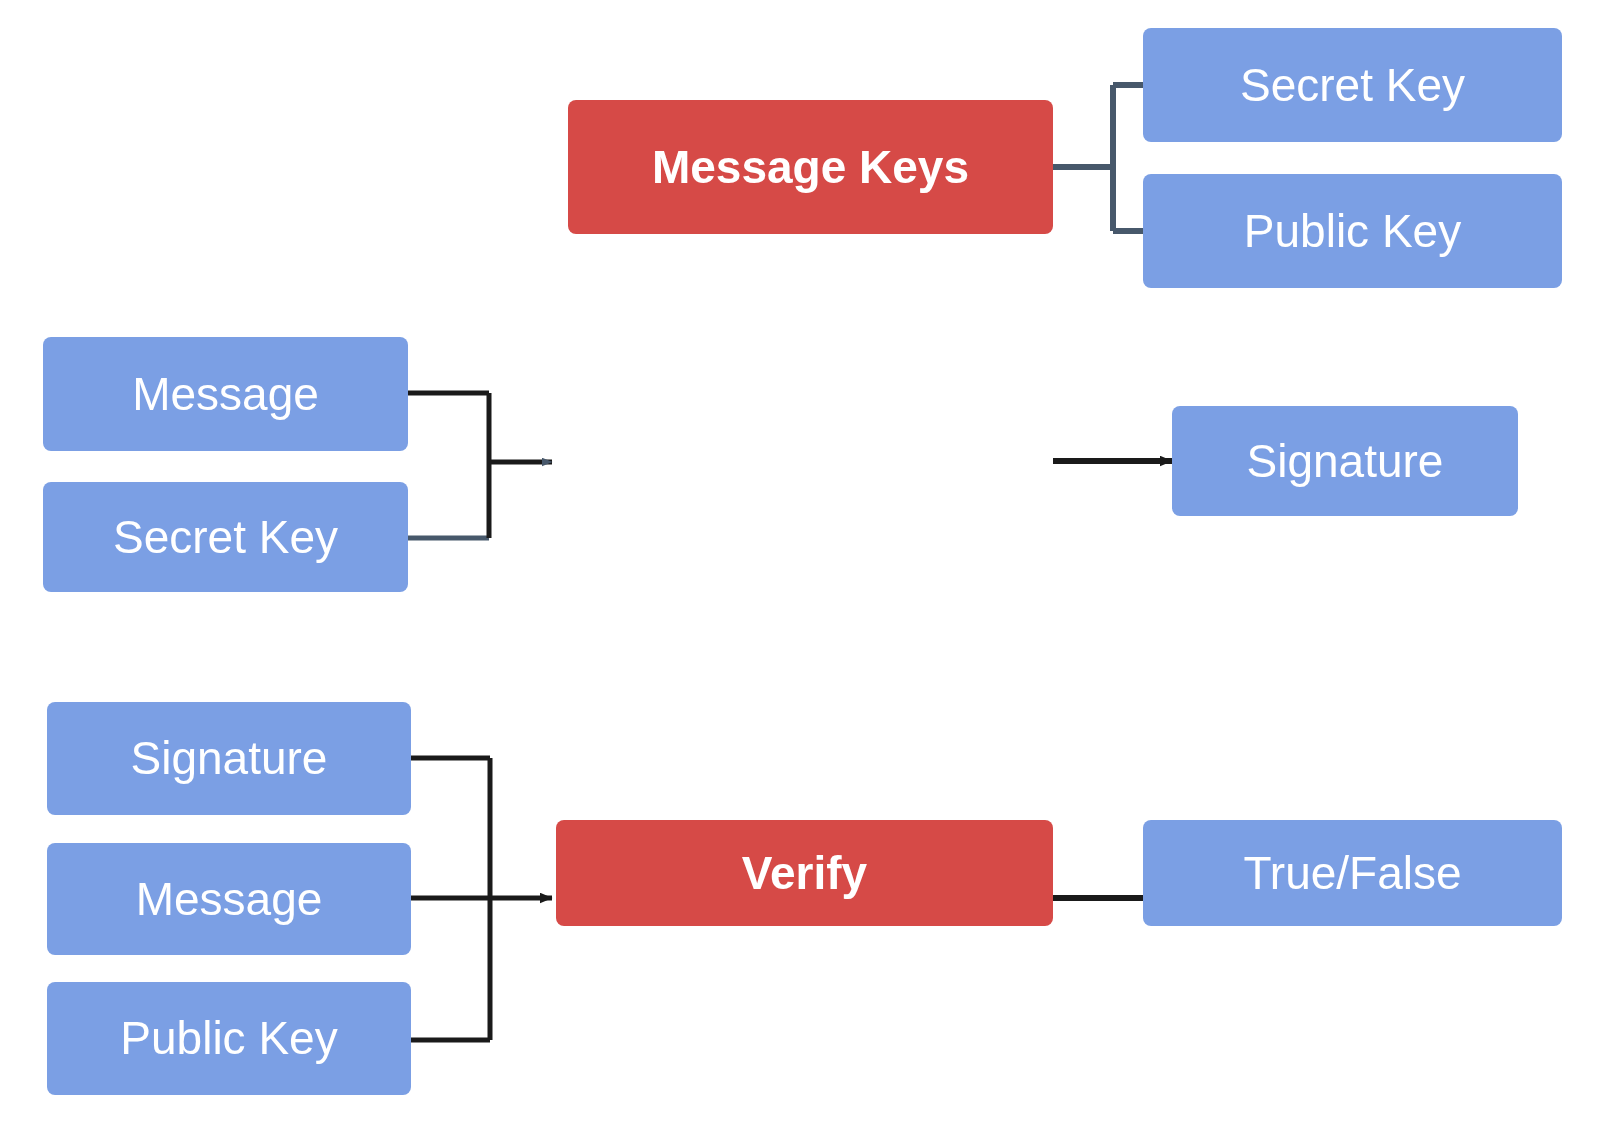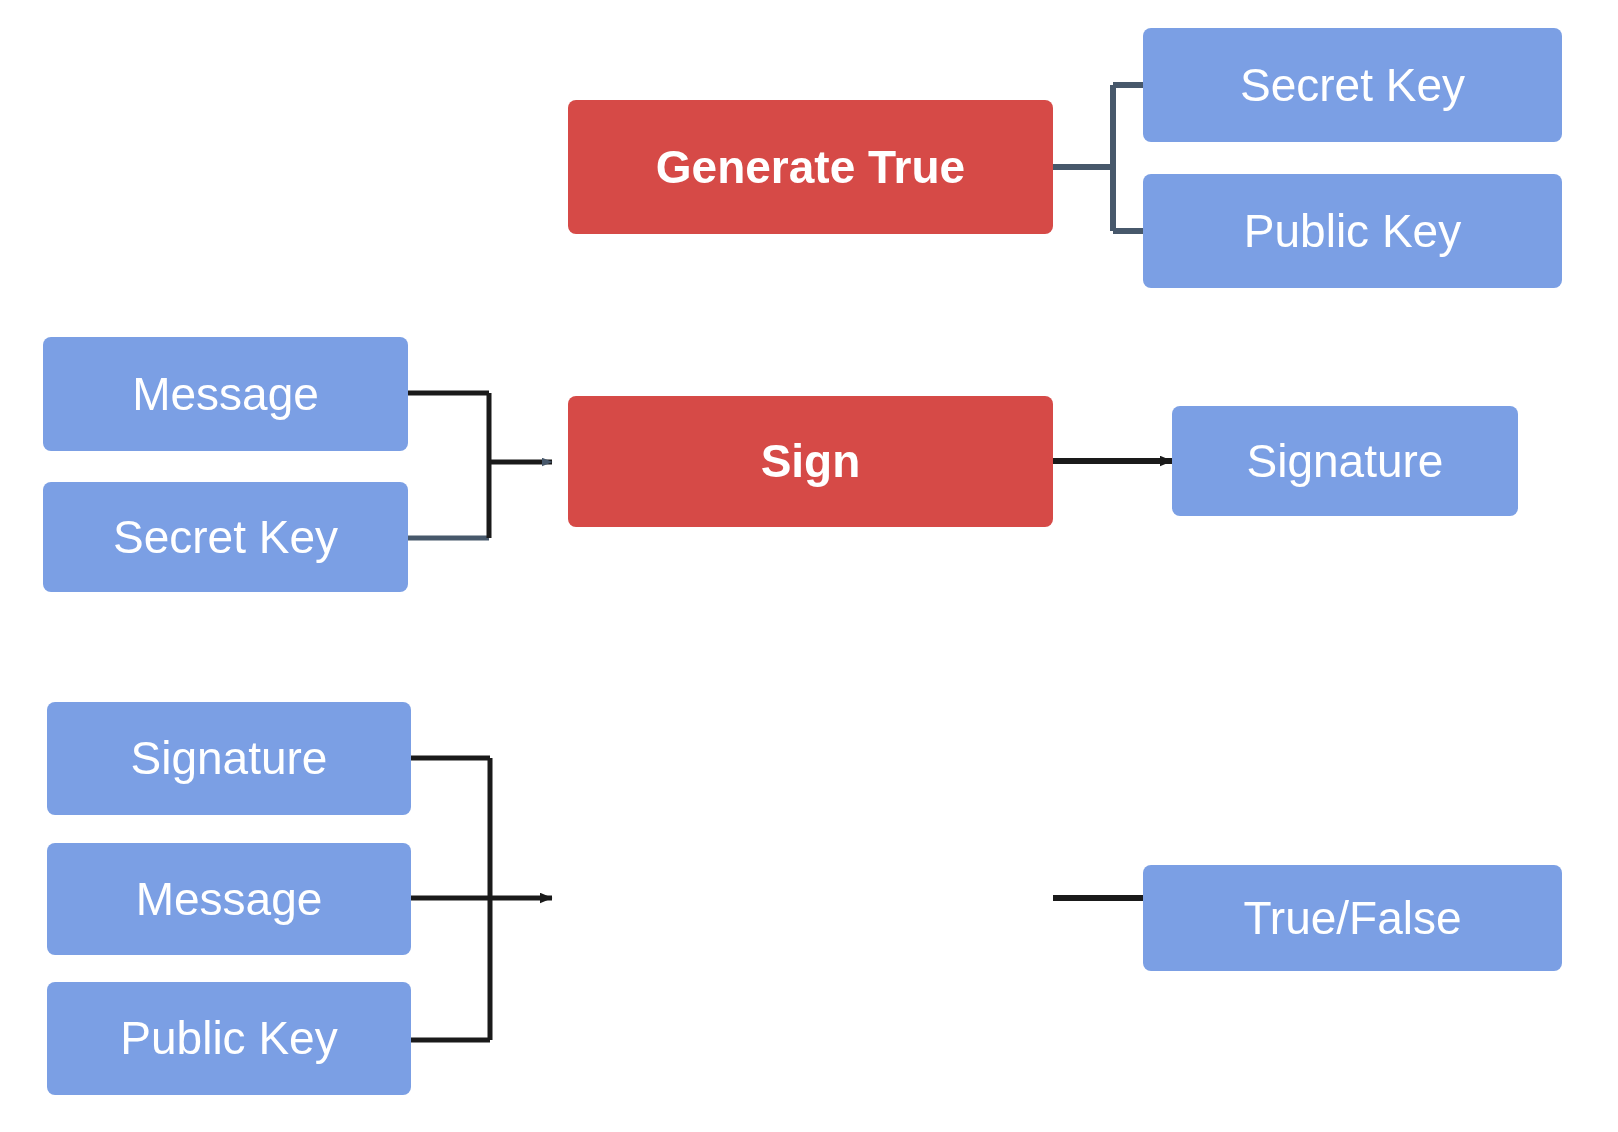--- a/index.html
+++ b/index.html
@@ -91,57 +91,57 @@
       <path d="M490,758 L490,1040" fill="none" stroke="#1a1a1a" stroke-width="5"></path>
       <path d="M490,898 L552,898" fill="none" stroke="#1a1a1a" stroke-width="5" marker-end="url(#arrow-black)"></path>
     </g>
 
     <g>
       <path d="M1053,898 L1164,898" fill="none" stroke="#1a1a1a" stroke-width="6" marker-end="url(#arrow-black)"></path>
     </g>
   </svg>
 
   <div class="node process" style="left:568px; top:100px; width:485px; height:134px;">
-    <span class="label">Generate True</span>
+    <span class="label">Message Keys</span>
   </div>
 
   <div class="node data" style="left:1143px; top:28px; width:419px; height:114px;">
     <span class="label">Secret Key</span>
   </div>
 
   <div class="node data" style="left:1143px; top:174px; width:419px; height:114px;">
     <span class="label">Public Key</span>
   </div>
 
   <div class="node data" style="left:43px; top:337px; width:365px; height:114px;">
     <span class="label">Message</span>
   </div>
 
   <div class="node data" style="left:43px; top:482px; width:365px; height:110px;">
     <span class="label">Secret Key</span>
   </div>
 
-  <div class="node process" style="left:568px; top:396px; width:485px; height:131px;">
-    <span class="label">Sign</span>
-  </div>
 
   <div class="node data" style="left:1172px; top:406px; width:346px; height:110px;">
     <span class="label">Signature</span>
   </div>
 
   <div class="node data" style="left:47px; top:702px; width:364px; height:113px;">
     <span class="label">Signature</span>
   </div>
 
   <div class="node data" style="left:47px; top:843px; width:364px; height:112px;">
     <span class="label">Message</span>
   </div>
 
   <div class="node data" style="left:47px; top:982px; width:364px; height:113px;">
     <span class="label">Public Key</span>
   </div>
 
+  <div class="node process" style="left:556px; top:820px; width:497px; height:106px;">
+    <span class="label">Verify</span>
+  </div>
 
-  <div class="node data" style="left:1143px; top:820px; width:419px; height:106px;margin-top:45px;">
+  <div class="node data" style="left:1143px; top:820px; width:419px; height:106px;">
     <span class="label">True/False</span>
   </div>
 
 </div>
 
 </body></html>

